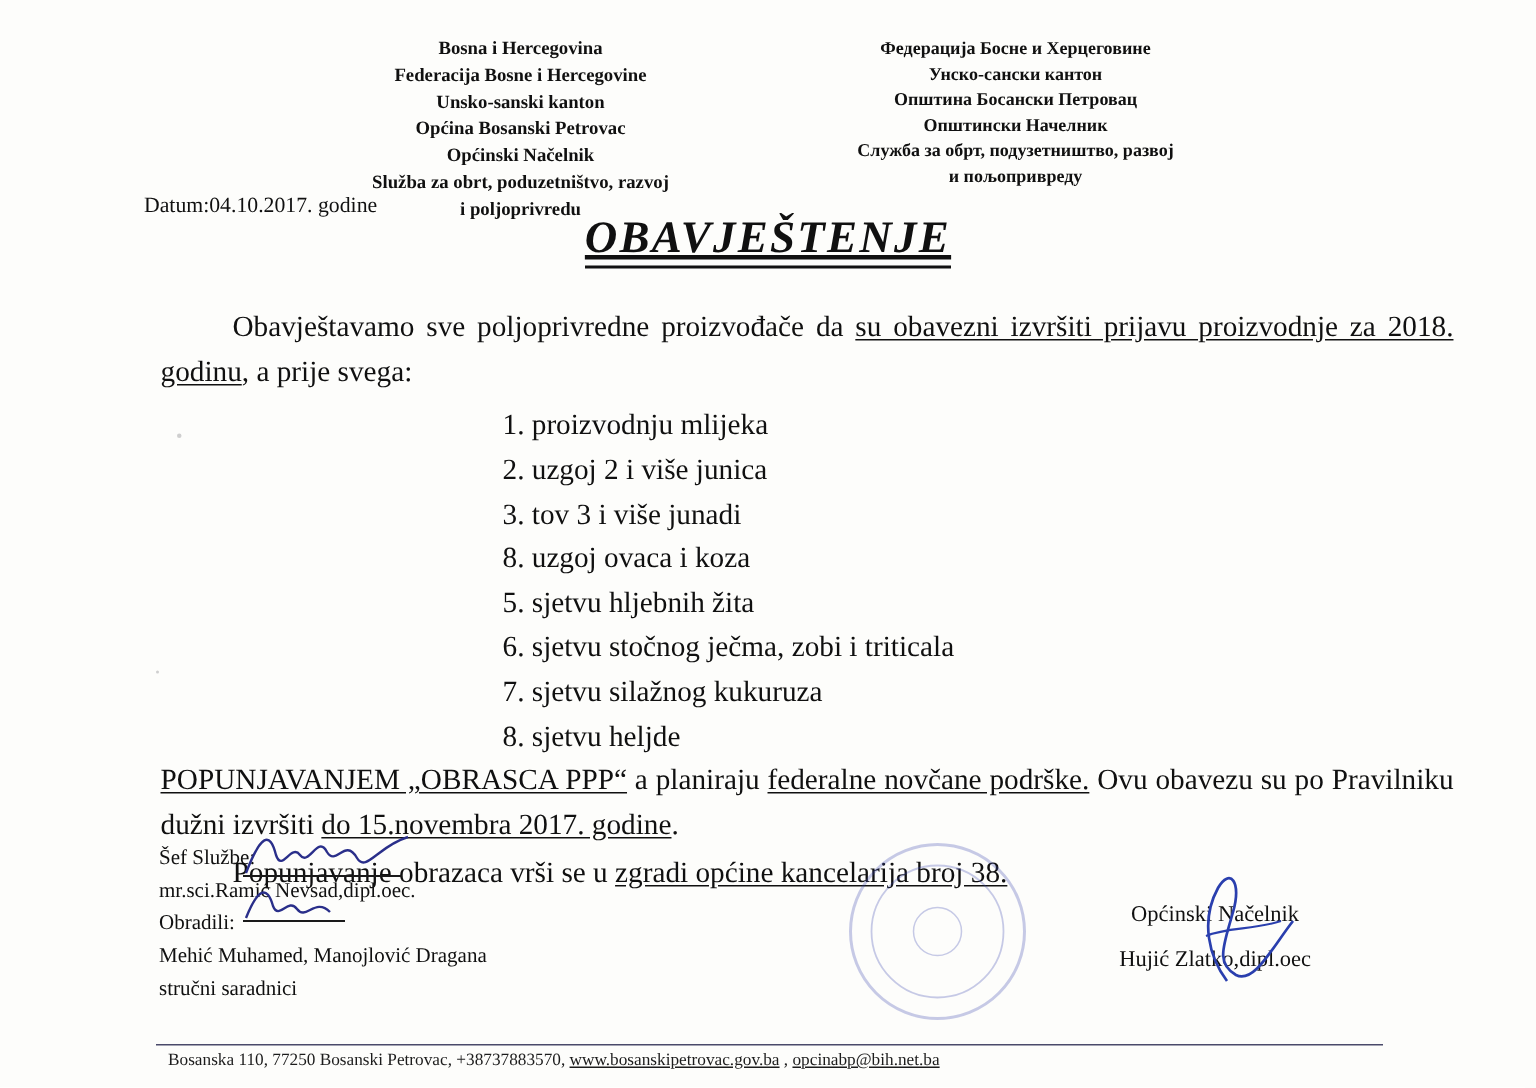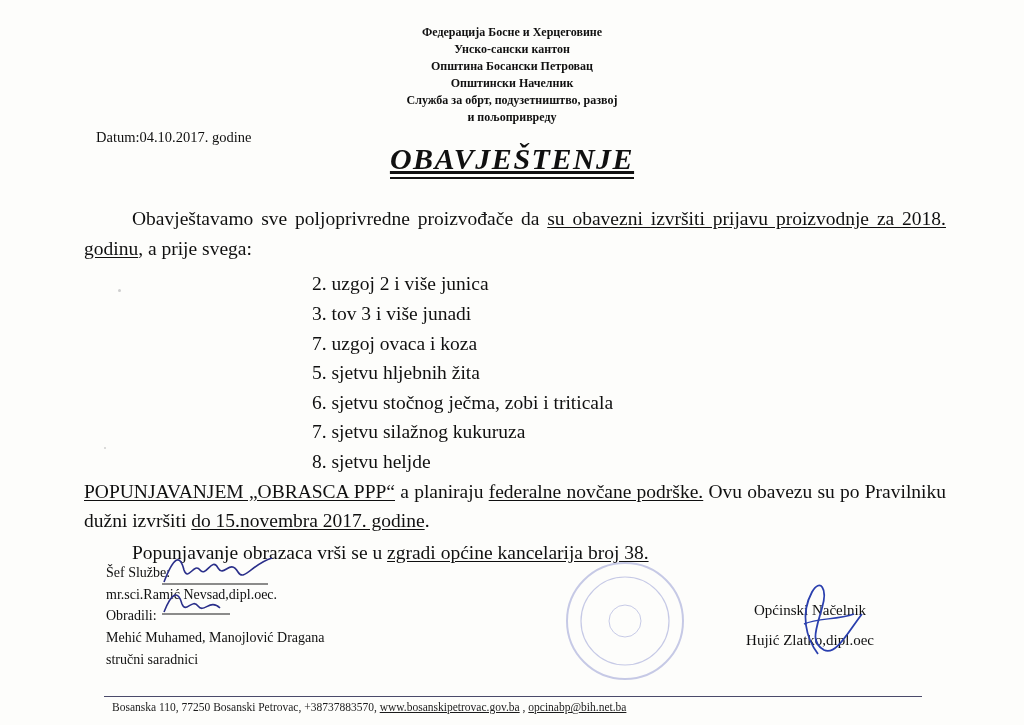--- a/index.html
+++ b/index.html
@@ -76,21 +76,21 @@
   .doc-title span {
     border-bottom: 2px solid #111;
     padding-bottom: 2px;
     text-decoration: underline;
   }
 
   
   .body-wrap {
     position: absolute;
     top: 204px;
-    left: 84px;
+    left: 107px;
     width: 862px;
     font-size: 19.5px;
     line-height: 1.52;
   }
   .para-1 {
     text-align: justify;
     text-indent: 48px;
     margin: 0;
   }
   .u { text-decoration: underline; text-underline-offset: 2px; }
@@ -161,20 +161,29 @@
     border-radius: 50%;
   }
 </style>
 </head>
 <body>
 
 <div class="page">
 
   <div class="header">
 
+    <div class="header-block left">
+      <div>Bosna i Hercegovina</div>
+      <div>Federacija Bosne i Hercegovine</div>
+      <div>Unsko-sanski kanton</div>
+      <div>Općina Bosanski Petrovac</div>
+      <div>Općinski Načelnik</div>
+      <div>Služba za obrt, poduzetništvo, razvoj</div>
+      <div>i poljoprivredu</div>
+    </div>
 
 
     <div class="header-block right">
       <div>Федерација Босне и Херцеговине</div>
       <div>Унско-сански кантон</div>
       <div>Општина Босански Петровац</div>
       <div>Општински Начелник</div>
       <div>Служба за обрт, подузетништво, развој</div>
       <div>и пољопривреду</div>
     </div>
@@ -186,23 +195,24 @@
     <span>OBAVJEŠTENJE</span>
   </div>
 
   <div class="body-wrap">
 
     <p class="para-1">
       <span>Obavještavamo sve poljoprivredne proizvođače da </span><span class="u">su obavezni izvršiti prijavu proizvodnje za 2018. godinu</span><span>, a prije svega:</span>
     </p>
 
     <ul class="list">
+      <li>1. proizvodnju mlijeka</li>
       <li>2. uzgoj 2 i više junica</li>
       <li>3. tov 3 i više junadi</li>
-      <li>7. uzgoj ovaca i koza</li>
+      <li>8. uzgoj ovaca i koza</li>
       <li>5. sjetvu hljebnih žita</li>
       <li>6. sjetvu stočnog ječma, zobi i triticala</li>
       <li>7. sjetvu silažnog kukuruza</li>
       <li>8. sjetvu heljde</li>
     </ul>
 
     <p class="para-2">
       <span class="u">POPUNJAVANJEM „OBRASCA PPP“</span><span> a planiraju </span><span class="u">federalne novčane podrške.</span><span> Ovu obavezu su po Pravilniku dužni izvršiti </span><span class="u">do 15.novembra 2017. godine</span><span>.</span>
     </p>
 

